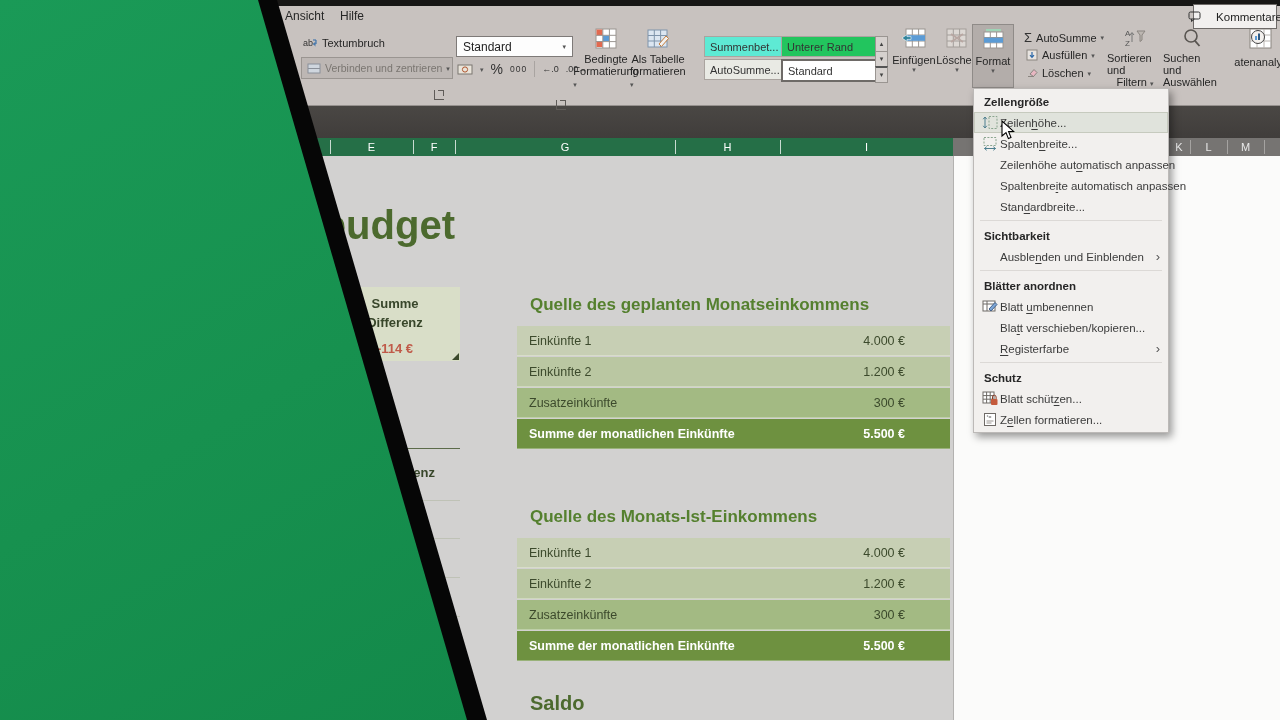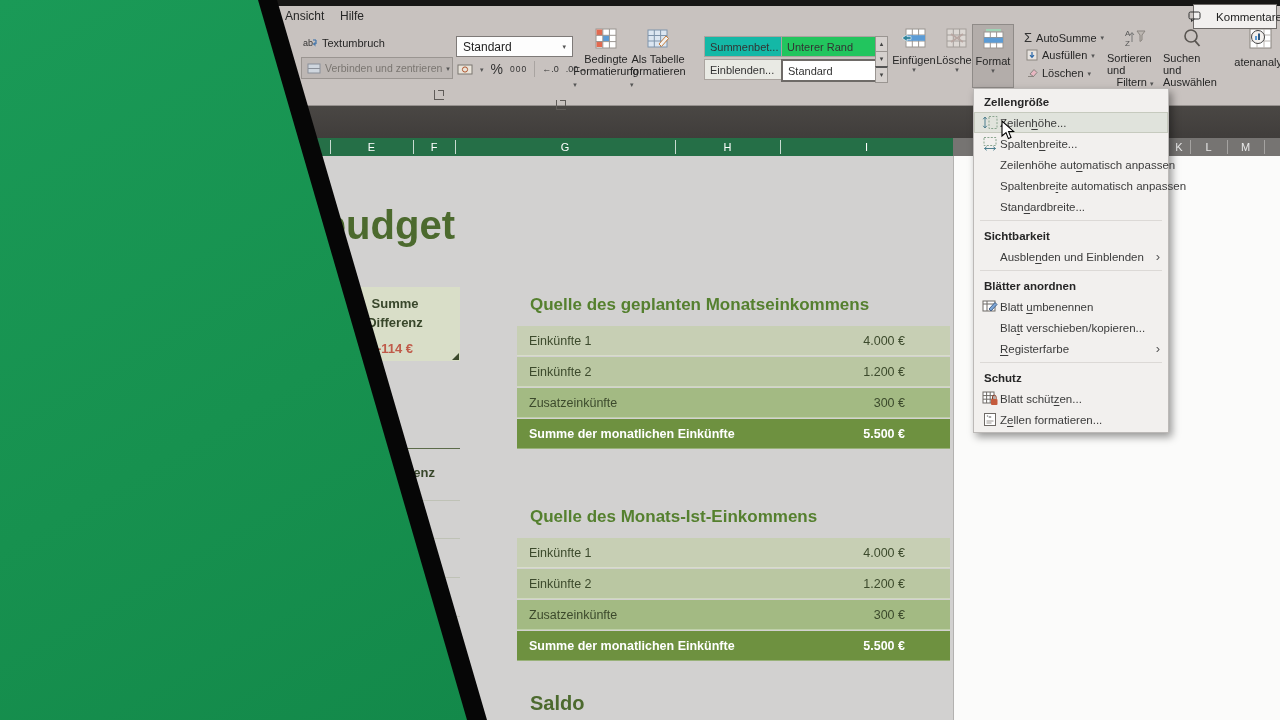--- a/index.html
+++ b/index.html
@@ -170,23 +170,23 @@
         <line x1="2" y1="13" x2="21" y2="13" stroke="#7f94ab"></line>
         <line x1="8.3" y1="2" x2="8.3" y2="19" stroke="#7f94ab"></line>
         <line x1="14.6" y1="2" x2="14.6" y2="19" stroke="#7f94ab"></line>
         <path d="M13 16 L20 8 L22.5 10.5 L15.5 18.5 Z" fill="#f2f2f2" stroke="#c77f3d"></path>
       </svg>
     </span>
   <span style="margin-top:4px;">Als Tabelle</span>
   <span><span>formatieren</span> <span class="chev">▾</span></span>
 </div>
 <div class="abs divider" style="left:696px;"></div>
-<div class="abs gal-cell" style="left:704px;top:36px;width:72px;height:19px;background:#14b8a6;z-index:2;">Summenbet...</div>
+<div class="abs gal-cell" style="left:704px;top:36px;width:72px;height:19px;background:#5eead4;z-index:2;">Summenbet...</div>
 <div class="abs gal-cell" style="left:781px;top:36px;width:90px;height:19px;background:#22c55e;z-index:2;">Unterer Rand</div>
-<div class="abs gal-cell" style="left:704px;top:59px;width:72px;height:19px;background:#e9eae4;z-index:2;">Einblenden...</div>
+<div class="abs gal-cell" style="left:704px;top:59px;width:72px;height:19px;background:#e9eae4;z-index:2;">AutoSumme...</div>
 <div class="abs gal-cell" style="left:781px;top:59px;width:90px;height:19px;background:#fff;border:2px solid #6e6a67;z-index:2;">Standard</div>
 <div class="abs gal-scroll" style="left:875px;top:36px;width:11px;height:14px;z-index:2;">▴</div>
 <div class="abs gal-scroll" style="left:875px;top:51px;width:11px;height:14px;z-index:2;">▾</div>
 <div class="abs gal-scroll" style="left:875px;top:66px;width:11px;height:14px;border-top:2px solid #555;z-index:2;">▾</div>
 <div class="abs grp-label" style="left:715px;width:90px;">Formatvorlagen</div>
 <div class="abs divider" style="left:890px;"></div>
 
 <div class="abs bigbtn" style="left:893px;top:27px;width:42px;z-index:2;">
   <span>
       <svg width="26" height="22" viewBox="0 0 26 22">

